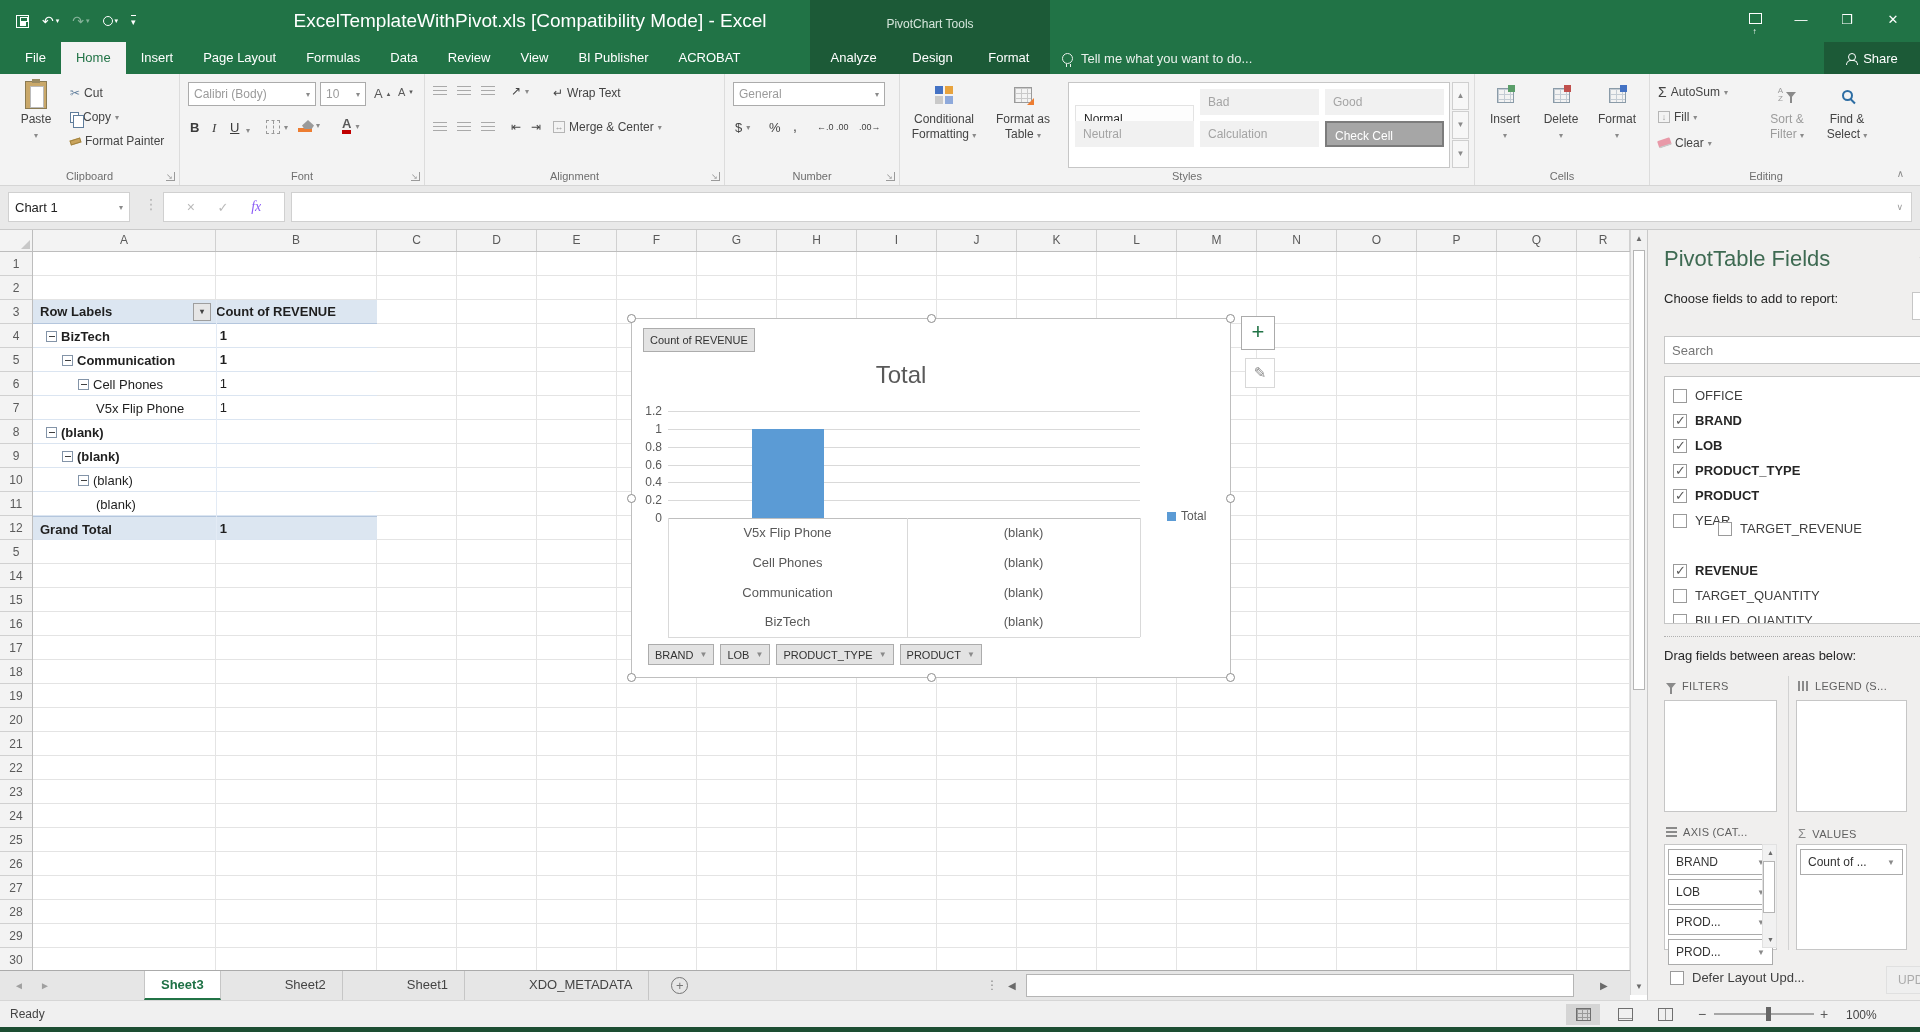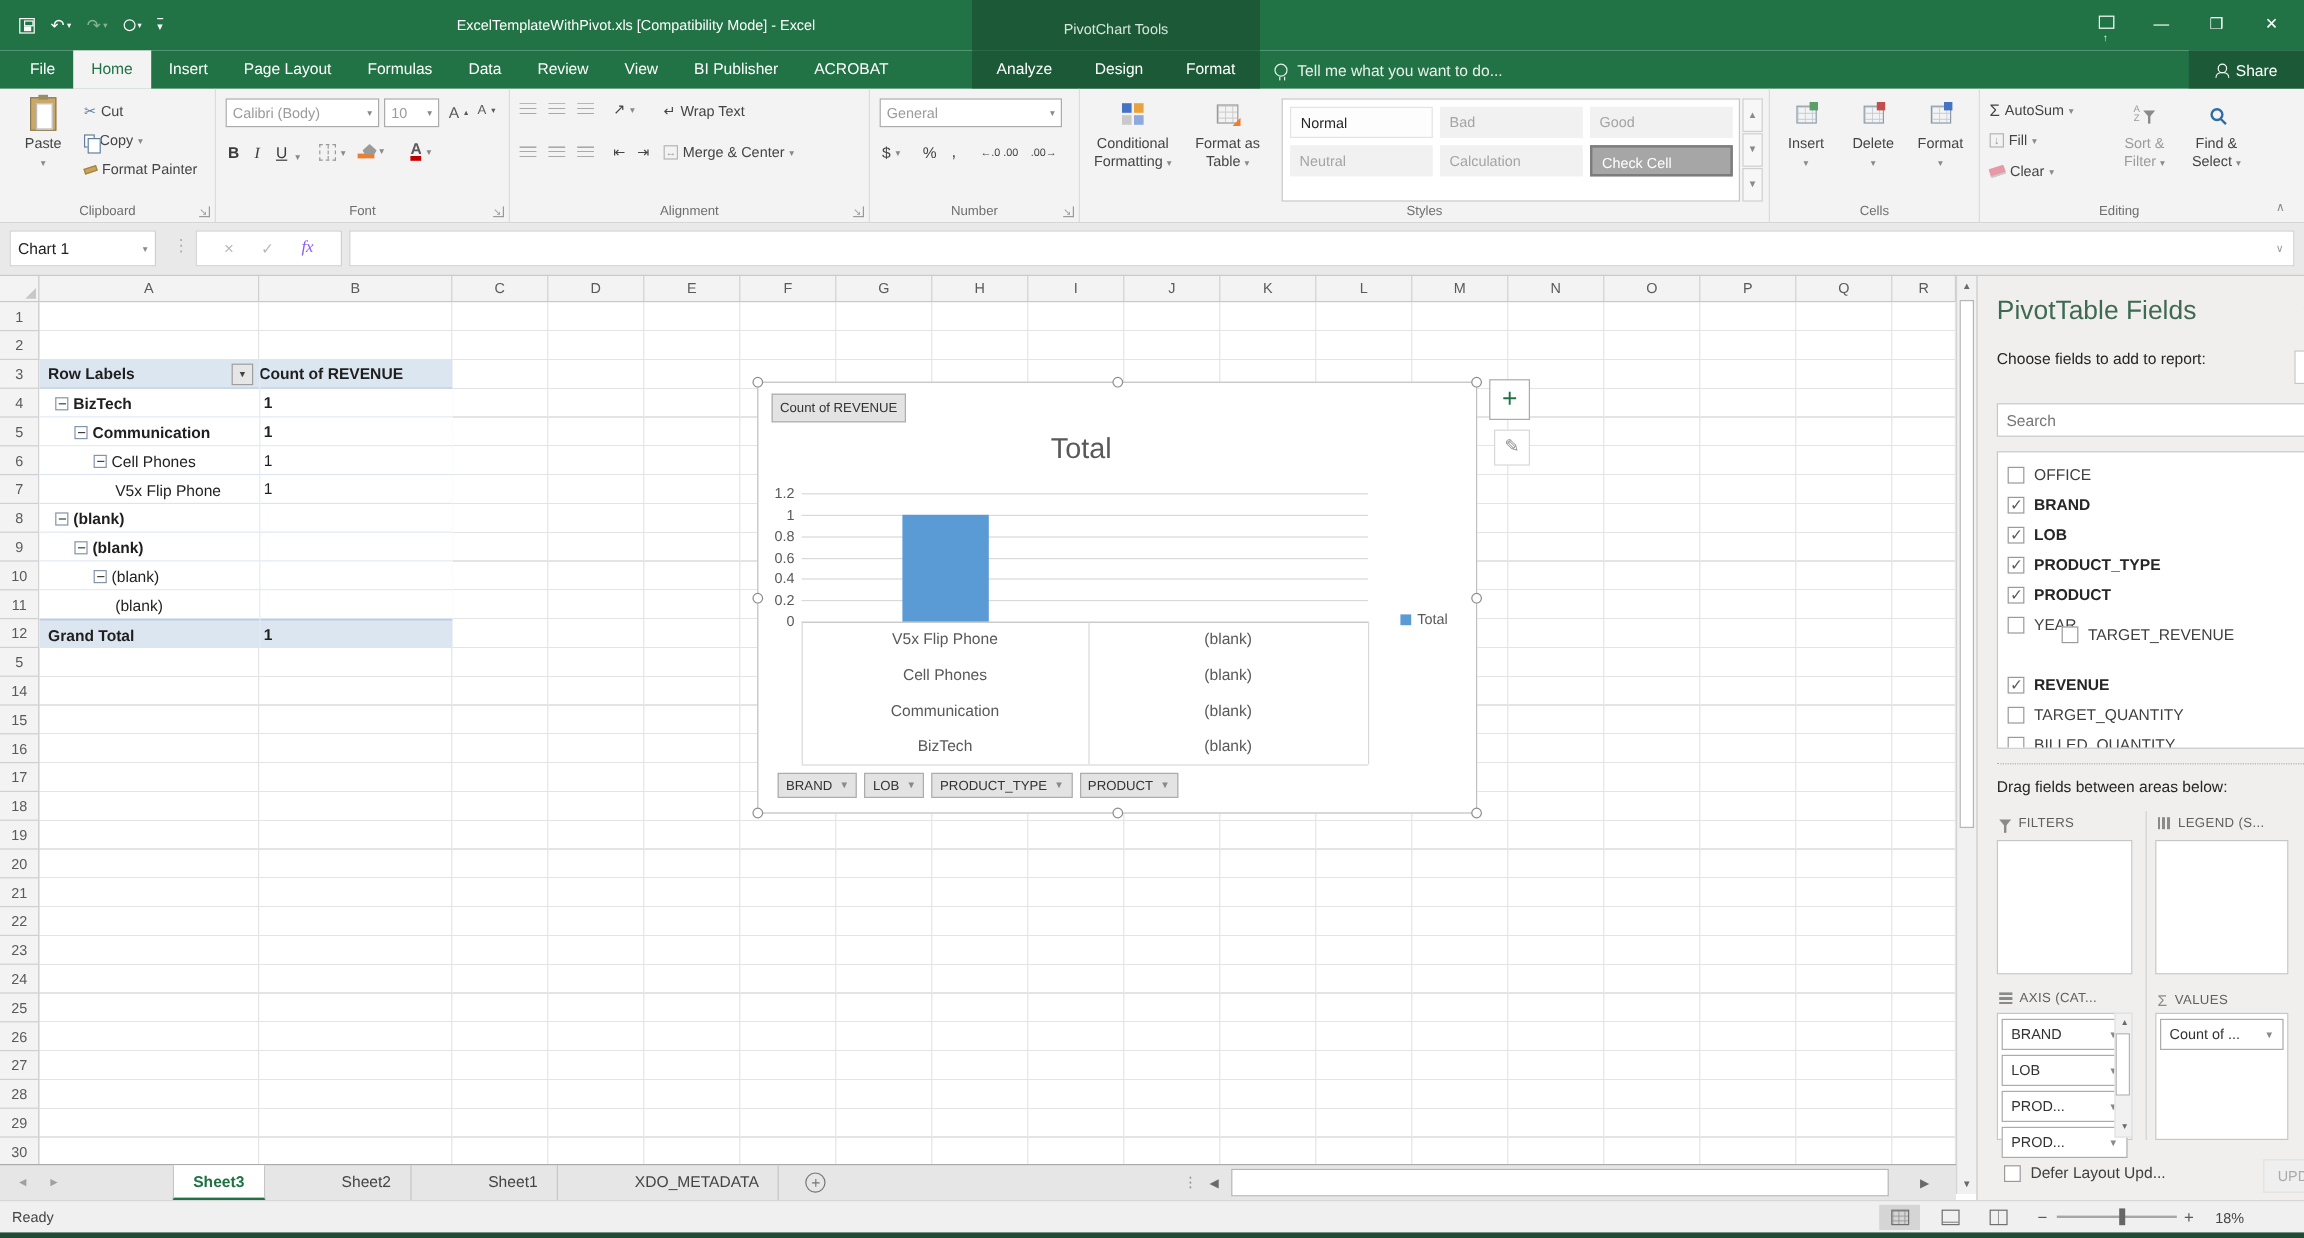--- a/index.html
+++ b/index.html
@@ -9,21 +9,21 @@
 .titlebar{position:absolute;left:0;top:0;right:0;height:42px;background:#217346;}
 .qat{position:absolute;left:16px;top:0;height:42px;display:flex;align-items:center;gap:13px;color:#fff;}
 .qitem{display:flex;align-items:center;gap:2px;font-size:14px;}
 .saveico{width:13px;height:13px;border:1px solid #fff;position:relative;}
 .saveico::before{content:"";position:absolute;top:1px;left:3px;width:6px;height:3px;border:1px solid #fff;}
 .saveico::after{content:"";position:absolute;bottom:1px;left:3px;width:6px;height:4px;background:#fff;}
 .dim{opacity:.45;}
 .tinyarrow{font-size:7px;color:#fff;}
 .touchico{width:10px;height:10px;border:1px solid #fff;border-radius:50%;}
 .qmore{font-size:9px;color:#fff;border-top:1px solid #fff;padding-top:1px;}
-.wintitle{position:absolute;left:250px;width:560px;top:0;height:42px;line-height:42px;text-align:center;color:#fff;font-size:12px;white-space:nowrap;}
+.wintitle{position:absolute;left:250px;width:560px;top:0;height:42px;line-height:42px;text-align:center;color:#fff;font-size:19px;white-space:nowrap;}
 .ctxcap{position:absolute;left:810px;top:0;width:240px;height:42px;background:#1c5a37;color:#d6e6dc;text-align:center;line-height:48px;font-size:12px;}
 .winctl{position:absolute;right:4px;top:0;height:42px;display:flex;}
 .wbtn{width:46px;text-align:center;line-height:40px;color:#fff;font-size:13px;}
 .rdo{display:inline-block;width:13px;height:11px;border:1px solid #fff;position:relative;}
 .rdo::after{content:"↑";position:absolute;left:3px;top:-2px;font-size:8px;color:#fff;}
 
 .tabrow{position:absolute;left:0;top:42px;right:0;height:32px;background:#217346;}
 .maintabs{display:flex;height:32px;padding-left:10px;}
 .tab{color:#fff;font-size:13px;padding:0 15px;line-height:32px;cursor:default;white-space:nowrap;}
 .tab.active{background:#f3f3f3;color:#217346;}
@@ -59,21 +59,21 @@
 .fillbar{display:inline-block;width:14px;height:4px;background:#ed7d31;margin-left:-16px;vertical-align:bottom;}
 .fcA{font-size:13px;font-weight:bold;color:#595959;border-bottom:4px solid #c00000;line-height:12px;}
 .cfico{display:inline-block;width:18px;height:18px;background:linear-gradient(#4472c4 0 0) 0 0/8px 8px no-repeat,linear-gradient(#e8a33d 0 0) 10px 0/8px 8px no-repeat,linear-gradient(#c9c9c9 0 0) 0 10px/8px 8px no-repeat,linear-gradient(#8ea9db 0 0) 10px 10px/8px 8px no-repeat;}
 .tblico{display:inline-block;width:18px;height:16px;border:1px solid #9a9a9a;background:linear-gradient(#c9c9c9 1px,transparent 1px),linear-gradient(90deg,#c9c9c9 1px,transparent 1px);background-size:6px 5px;position:relative;}
 .tblico::after{content:"";position:absolute;right:-3px;bottom:-3px;width:7px;height:7px;background:#ed7d31;clip-path:polygon(0 100%,100% 0,100% 100%);}
 .cellico{display:inline-block;width:17px;height:15px;border:1px solid #8a9ba8;background:linear-gradient(#c4ccd4 1px,transparent 1px),linear-gradient(90deg,#c4ccd4 1px,transparent 1px);background-size:6px 5px;position:relative;}
 .cellico i{position:absolute;right:-2px;top:-4px;width:7px;height:7px;display:block;}
 .gallery{position:absolute;background:#fff;border:1px solid #c6c6c6;}
 .chip{position:absolute;width:119px;height:26px;line-height:26px;padding-left:8px;font-size:12px;}
 .chip.disabled{background:#f1f1f1;color:#a4a4a4;}
-.chip.normal{background:#fdfdfd;color:#262626;border:1px solid #e3e3e3;}
+.chip.normal{background:#fdfdfd;color:#262626;border:1px solid #e3e3e3;margin-top:16px;}
 .chip.selected{background:#a6a6a6;color:#fff;border:2px solid #7c7c7c;}
 .galscroll{position:absolute;width:17px;height:28px;background:#f7f7f7;border:1px solid #cfcfcf;text-align:center;color:#8a8a8a;font-size:8px;line-height:26px;}
 .eraser{display:inline-block;width:13px;height:8px;background:#e899a8;border-bottom:2px solid #c9c9c9;transform:rotate(-18deg);border-radius:1px;}
 .fillbox{display:inline-block;width:12px;height:12px;border:1px solid #b5b5b5;color:#9b9b9b;font-size:9px;line-height:11px;text-align:center;}
 .mag{display:inline-block;width:11px;height:11px;border:2px solid #2d6da3;border-radius:50%;position:relative;}
 .mag::after{content:"";position:absolute;width:7px;height:2px;background:#2d6da3;transform:rotate(45deg);right:-5px;bottom:-3px;}
 .azico{display:inline-block;font-size:8px;color:#9b9b9b;line-height:8px;text-align:center;}
 .chev{position:absolute;right:16px;bottom:6px;color:#8a8a8a;font-size:10px;}
 
 .fbar{position:absolute;left:0;top:186px;right:0;height:44px;background:#e9e9e9;border-bottom:1px solid #cacaca;padding-left:32px;}
@@ -692,21 +692,21 @@
     <div class="viewbtn" style="left:1608px;">
         <span class="vico2"></span>
       </div>
     <div class="viewbtn" style="left:1648px;">
         <span class="vico3"></span>
       </div>
     <span style="position:absolute;left:1698px;top:5px;font-size:14px;color:#595959;">−</span>
     <div class="ztrack"></div>
     <div class="zthumb"></div>
     <span style="position:absolute;left:1820px;top:5px;font-size:14px;color:#595959;">+</span>
-    <span style="position:absolute;left:1846px;top:7px;">18%</span>
+    <span style="position:absolute;left:1846px;top:7px;">100%</span>
   </div>
   <div class="bottomedge"></div>
 
   <div class="pane">
     <div class="ptitle">PivotTable Fields</div>
     <div class="ptclose" style="right:44px;"><span class="darrow">▼</span></div>
     <div class="ptclose" style="right:16px;"><span>✕</span></div>
     <div class="pchoose">Choose fields to add to report:</div>
     <div class="gearbtn">
         <span>⚙</span>

